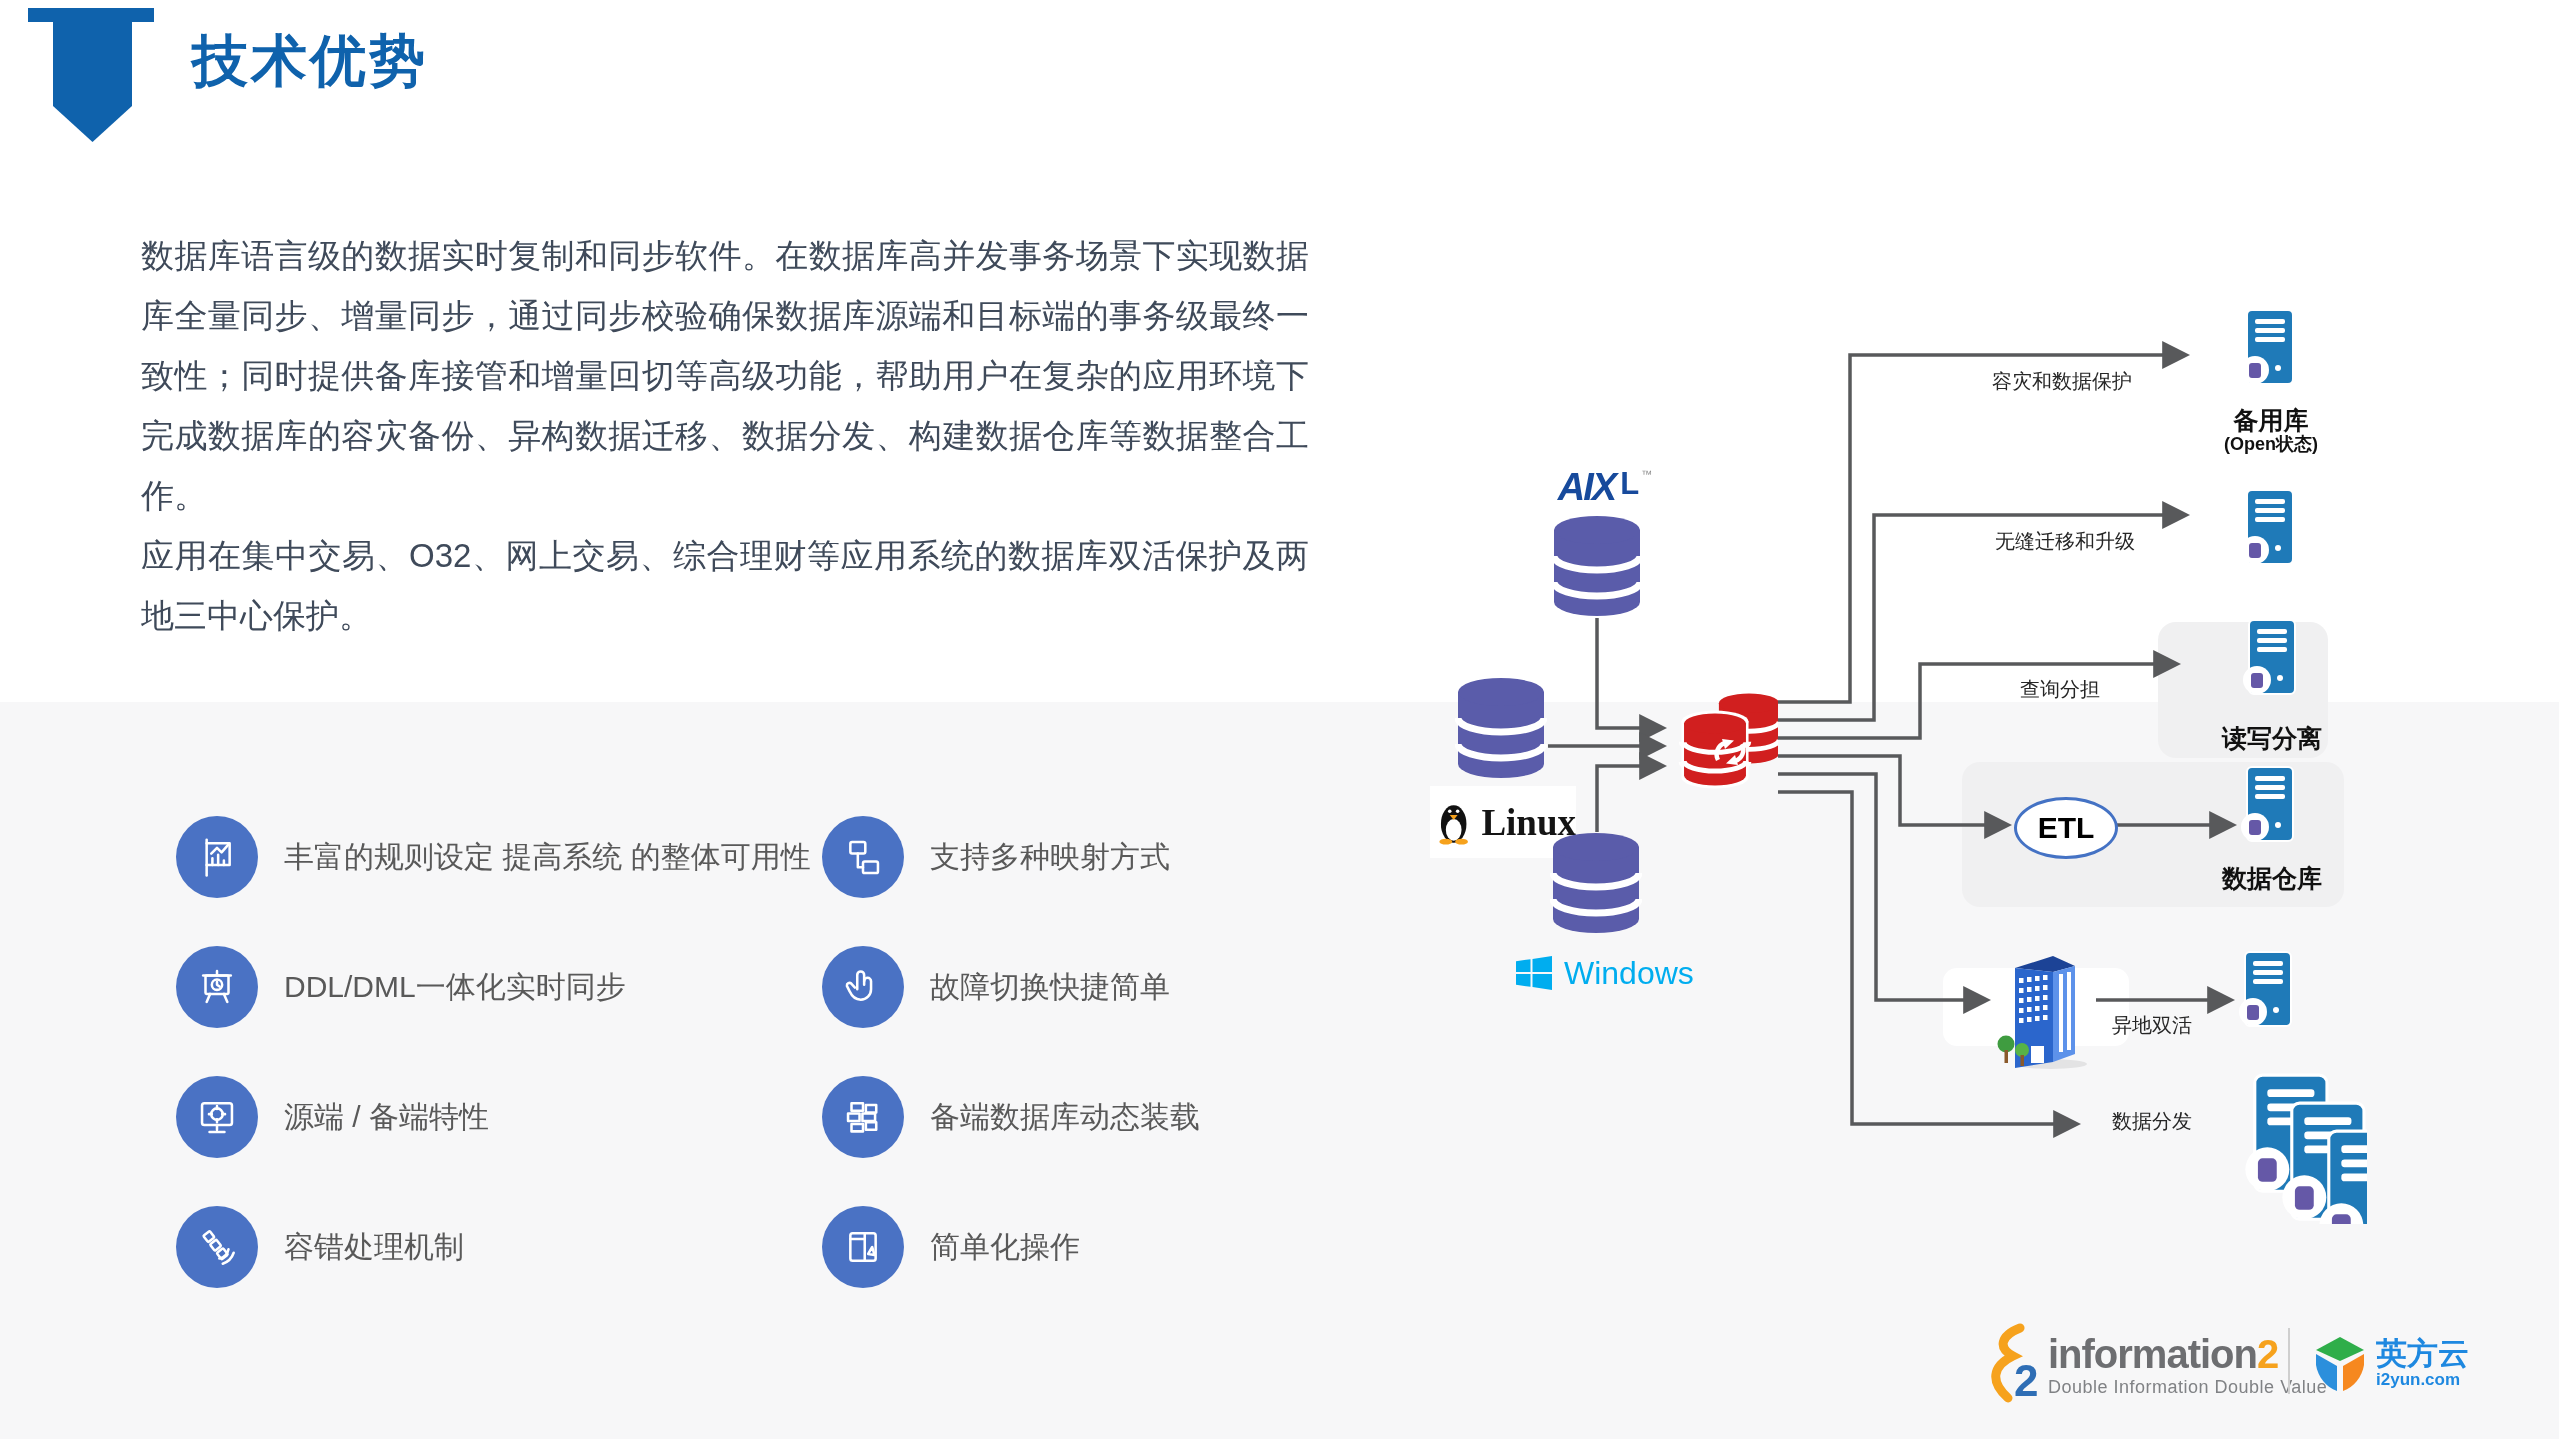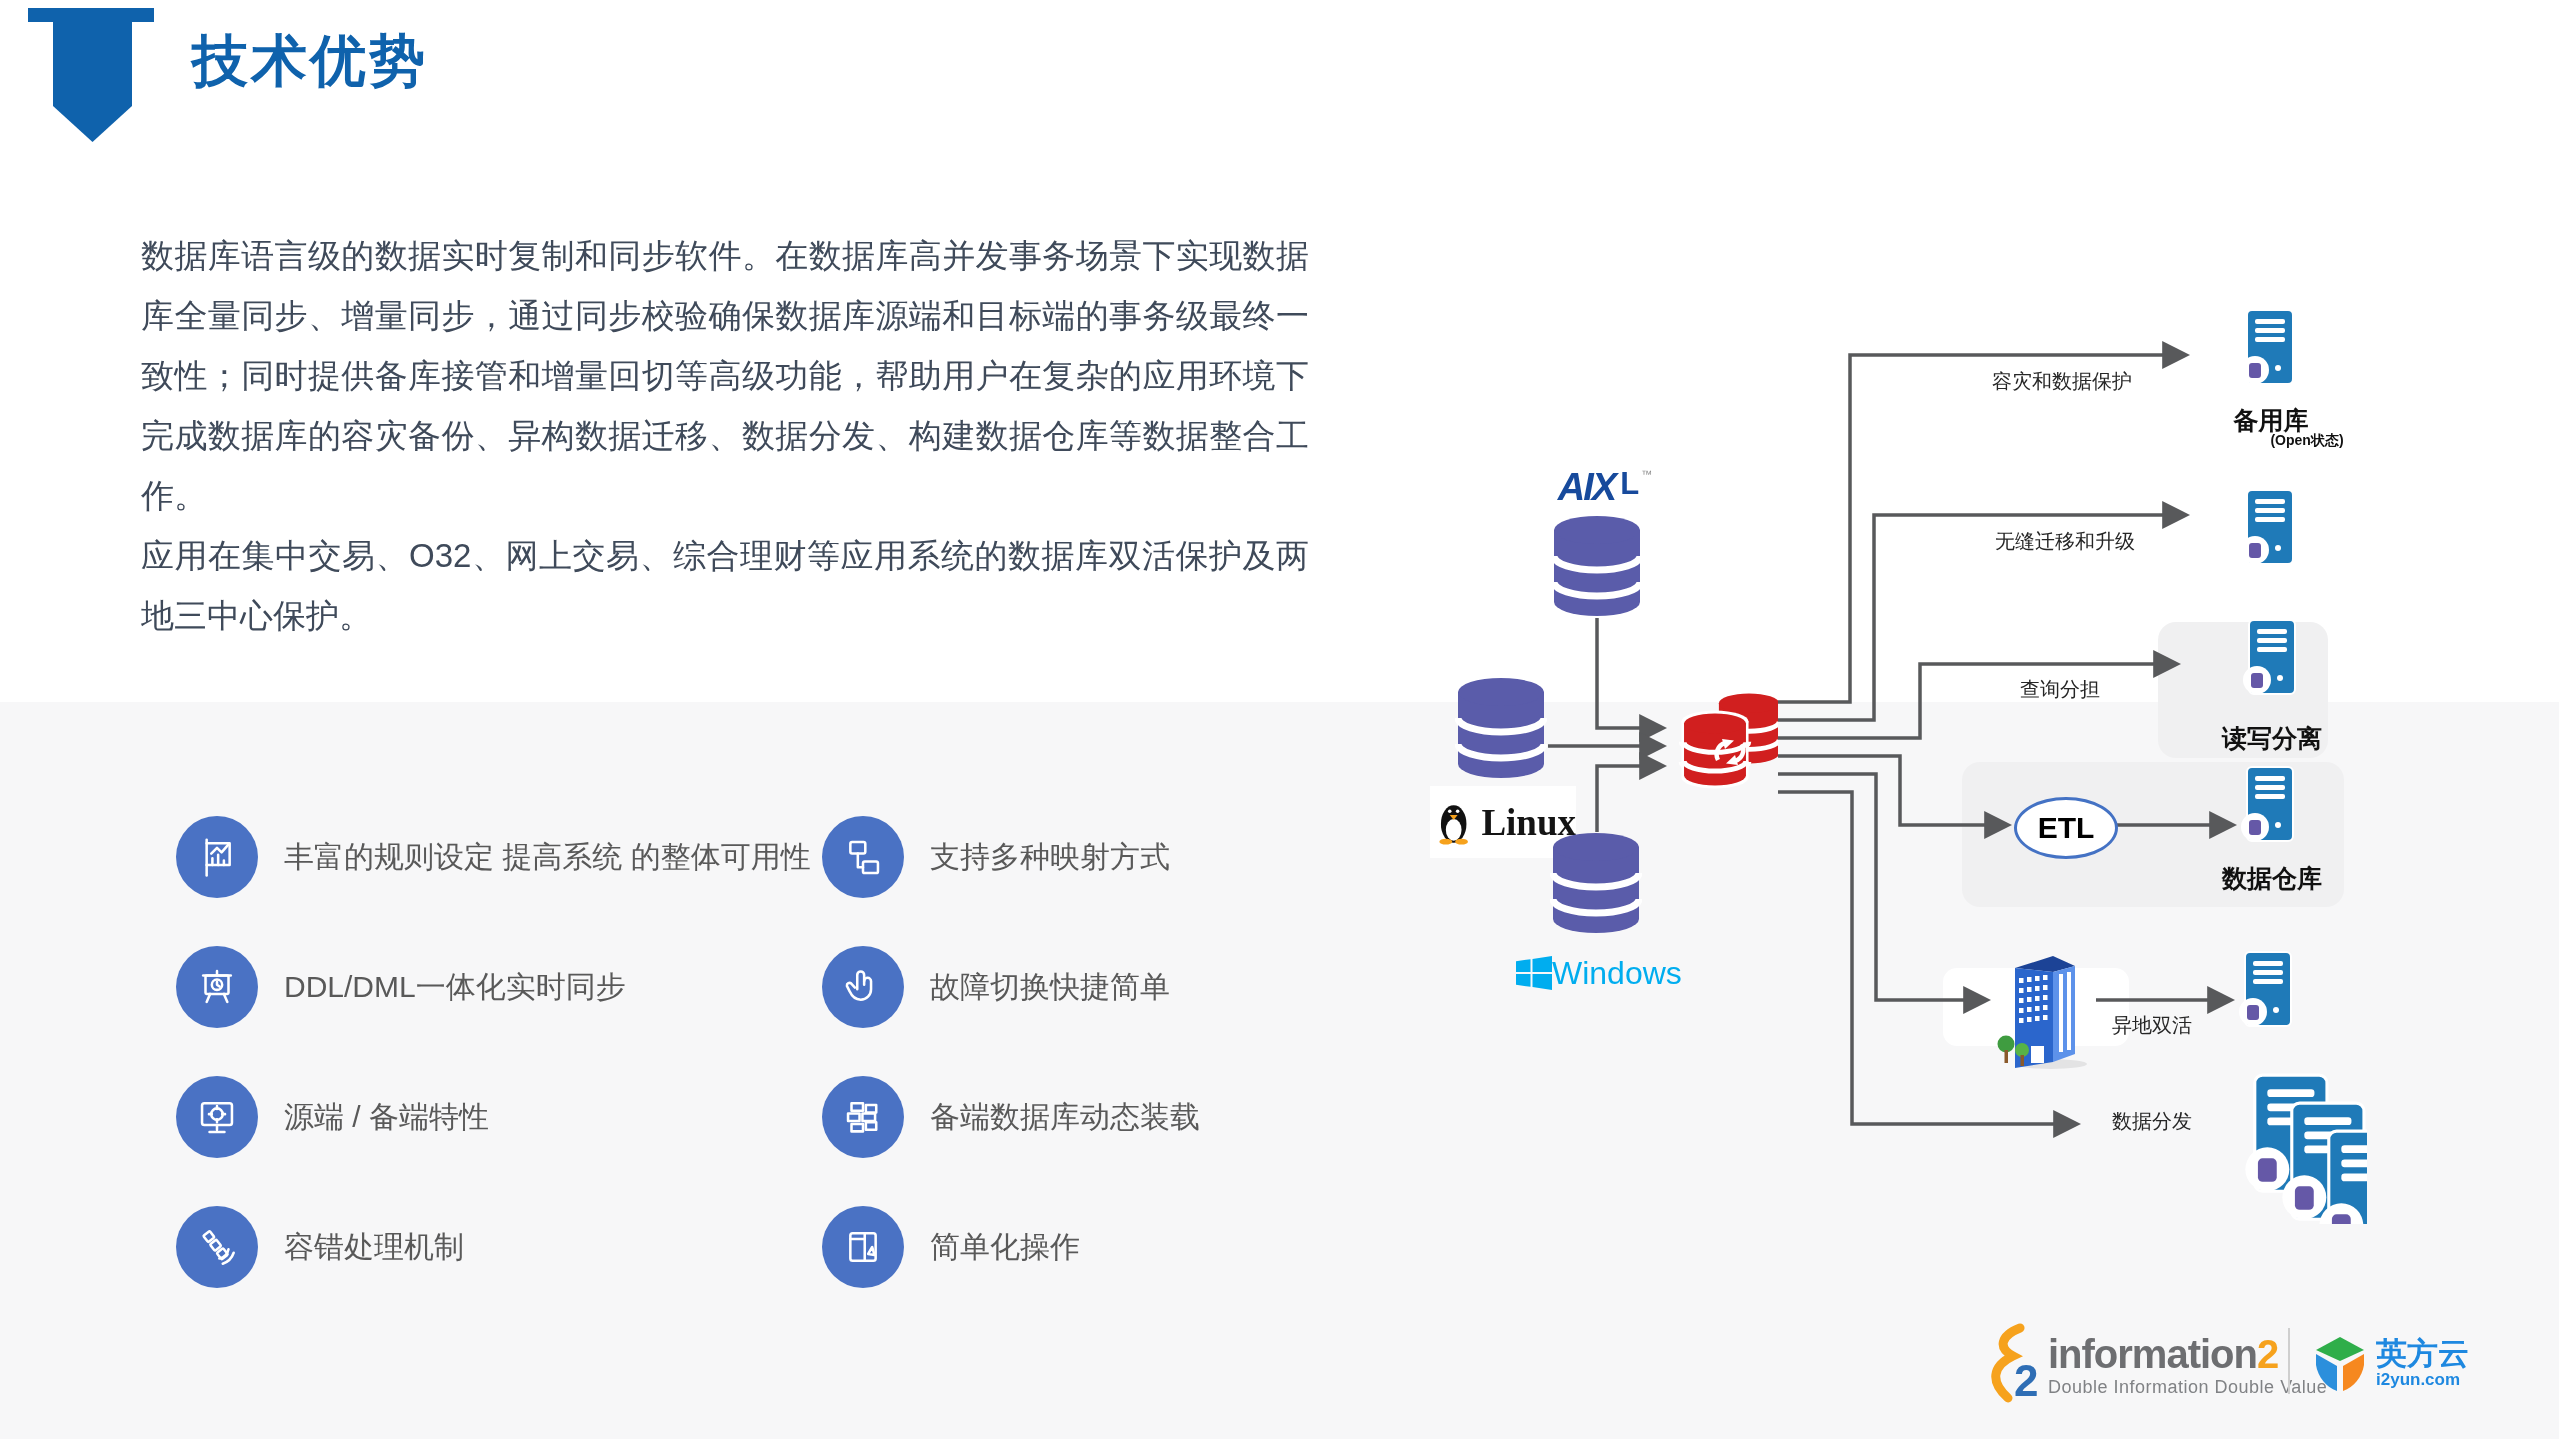--- a/index.html
+++ b/index.html
@@ -39,21 +39,21 @@
   .aix-logo{left:1549px;top:458px;width:112px;height:56px;background:#fff;display:flex;align-items:flex-start;
             justify-content:center;padding-top:8px;}
   .aix-main{font-size:38px;font-weight:900;font-style:italic;color:#174a9c;letter-spacing:-2px;}
   .aix-l{font-size:31px;font-weight:900;color:#174a9c;margin-left:5px;}
   .aix-tm{font-size:11px;color:#888;margin-left:2px;margin-top:2px;}
 
   .linux-logo{left:1430px;top:786px;width:140px;height:72px;background:#fff;display:flex;
               align-items:center;gap:10px;padding-left:6px;}
   .linux-text{font-family:"Liberation Serif","DejaVu Serif",serif;font-size:37px;font-weight:bold;color:#141414;text-align:center;}
 
-  .win-logo{left:1516px;top:951px;width:180px;height:44px;display:flex;align-items:center;}
+  .win-logo{left:1516px;top:951px;width:180px;height:44px;display:flex;align-items:center;gap:12px;}
   .win-text{font-size:32px;color:#00adef;}
 
   .etl{left:2014px;top:797px;width:98px;height:56px;background:#fff;border:3px solid #4472c4;
        border-radius:50%;display:flex;align-items:center;justify-content:center;
        font-size:30px;font-weight:bold;color:#000;z-index:3;}
 
   
   .info2-text{left:2048px;top:1334px;}
   .info2-name{font-size:40px;font-weight:bold;color:#6d6e71;letter-spacing:-1px;line-height:40px;}
   .info2-name .suffix{color:#f6a21d;}
@@ -322,21 +322,21 @@
   <g>
     <circle cx="13" cy="102" r="8.5" fill="#3f9c40"></circle>
       <rect x="11.5" y="108" width="3.5" height="13" fill="#8a5a2b"></rect>
     <circle cx="29" cy="108" r="7" fill="#57b347"></circle>
       <rect x="27.5" y="113" width="3.5" height="11" fill="#8a5a2b"></rect>
   </g>
 </svg>
 
 <div class="abs dlabel" style="left:2062px;top:368px;">容灾和数据保护</div>
 <div class="abs dlabel bold" style="left:2271px;top:404px;">备用库</div>
-<div class="abs dlabel bold" style="left:2271px;top:432px;font-size:14px;margin-left:36px;">(Open状态)</div>
+<div class="abs dlabel bold" style="left:2271px;top:432px;font-size:18px;">(Open状态)</div>
 <div class="abs dlabel" style="left:2065px;top:528px;">无缝迁移和升级</div>
 <div class="abs dlabel" style="left:2060px;top:676px;">查询分担</div>
 <div class="abs dlabel bold" style="left:2272px;top:722px;">读写分离</div>
 <div class="abs dlabel bold" style="left:2272px;top:862px;">数据仓库</div>
 <div class="abs dlabel" style="left:2152px;top:1012px;">异地双活</div>
 <div class="abs dlabel" style="left:2152px;top:1108px;">数据分发</div>
 
 <svg class="abs" style="left:1976px;top:1320px;width:72px;height:84px;" viewBox="0 0 72 84">
   <path d="M44 8 C24 16 22 28 37 36 C16 46 14 62 32 78" stroke="#f6a21d" stroke-width="9" fill="none" stroke-linecap="round"></path>
   <text x="38" y="76" font-size="44" font-weight="bold" fill="#2f6eb5" font-family="Liberation Sans, sans-serif">2</text>

